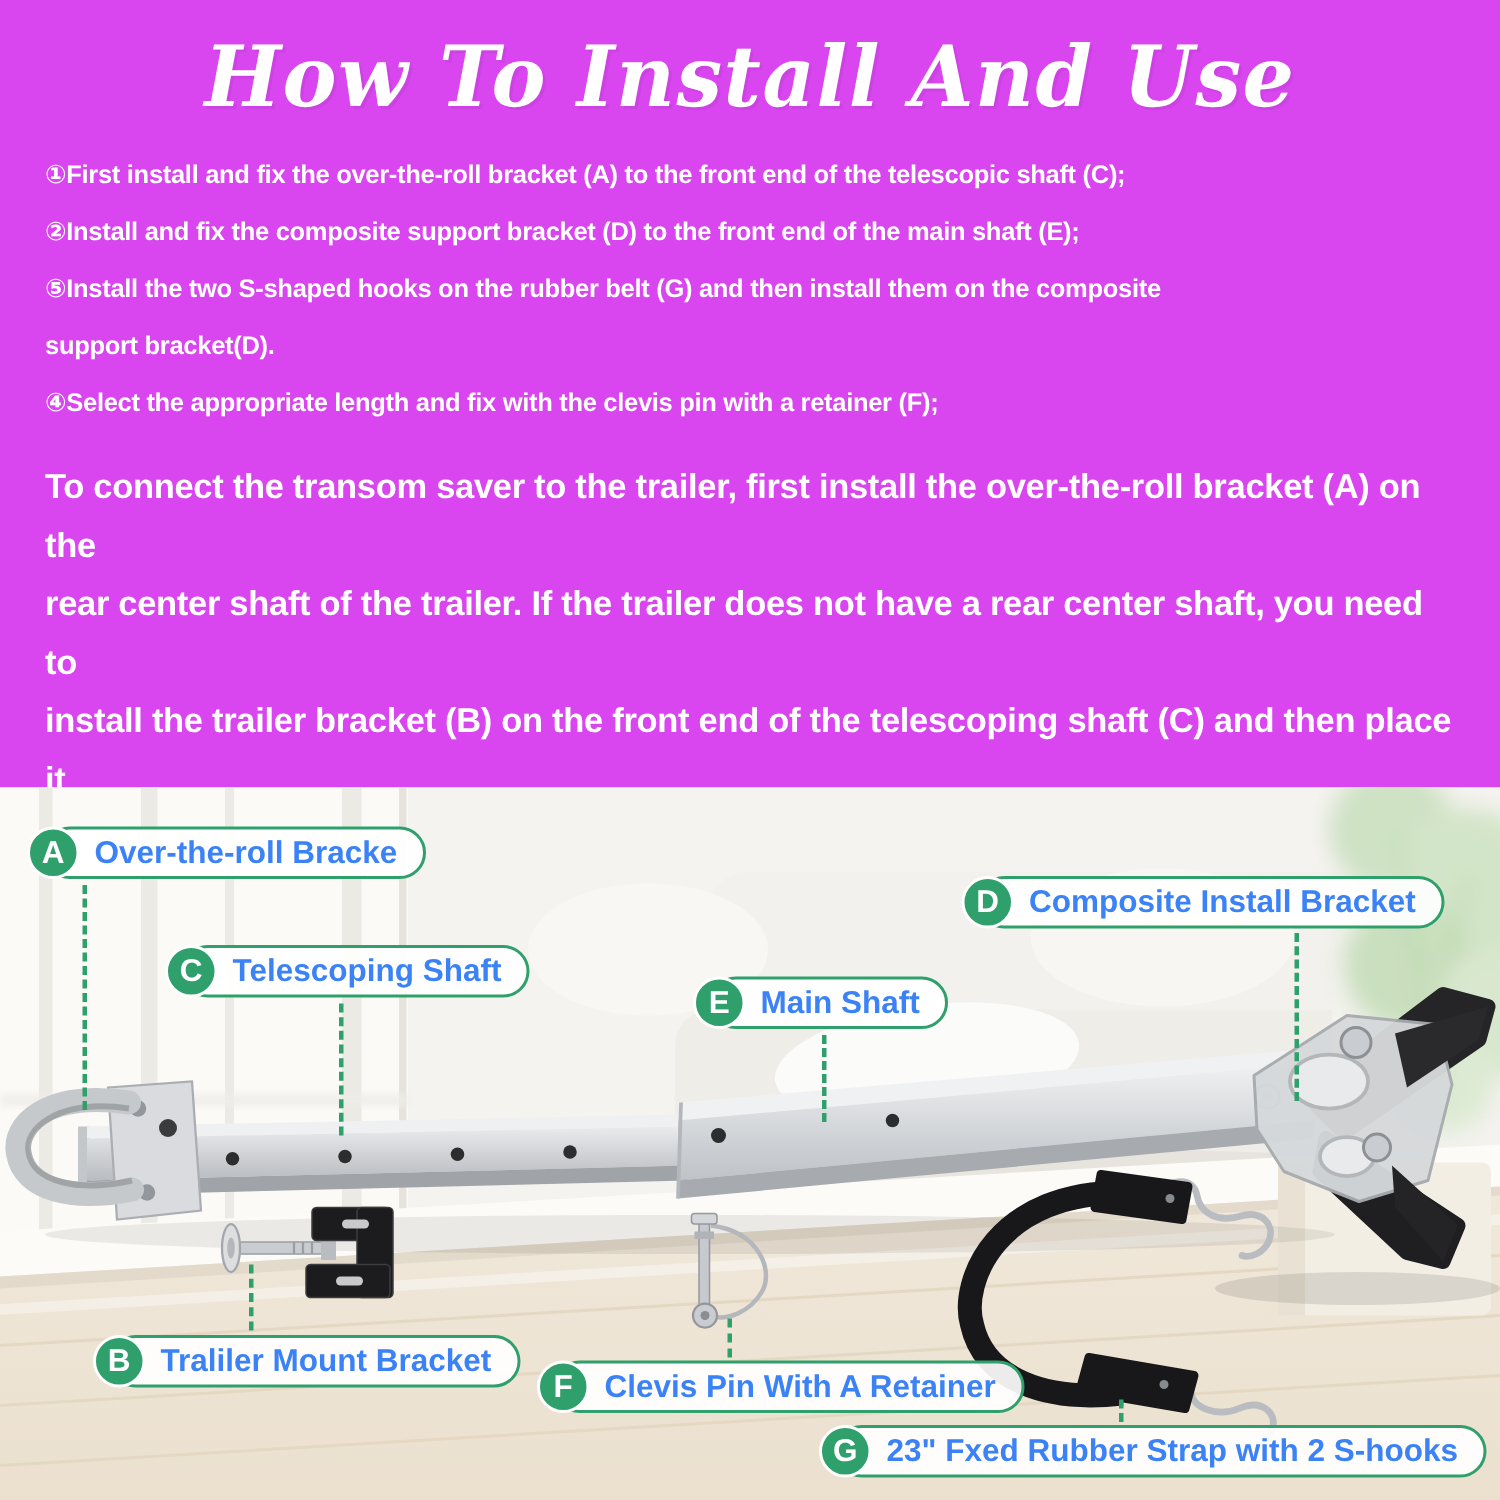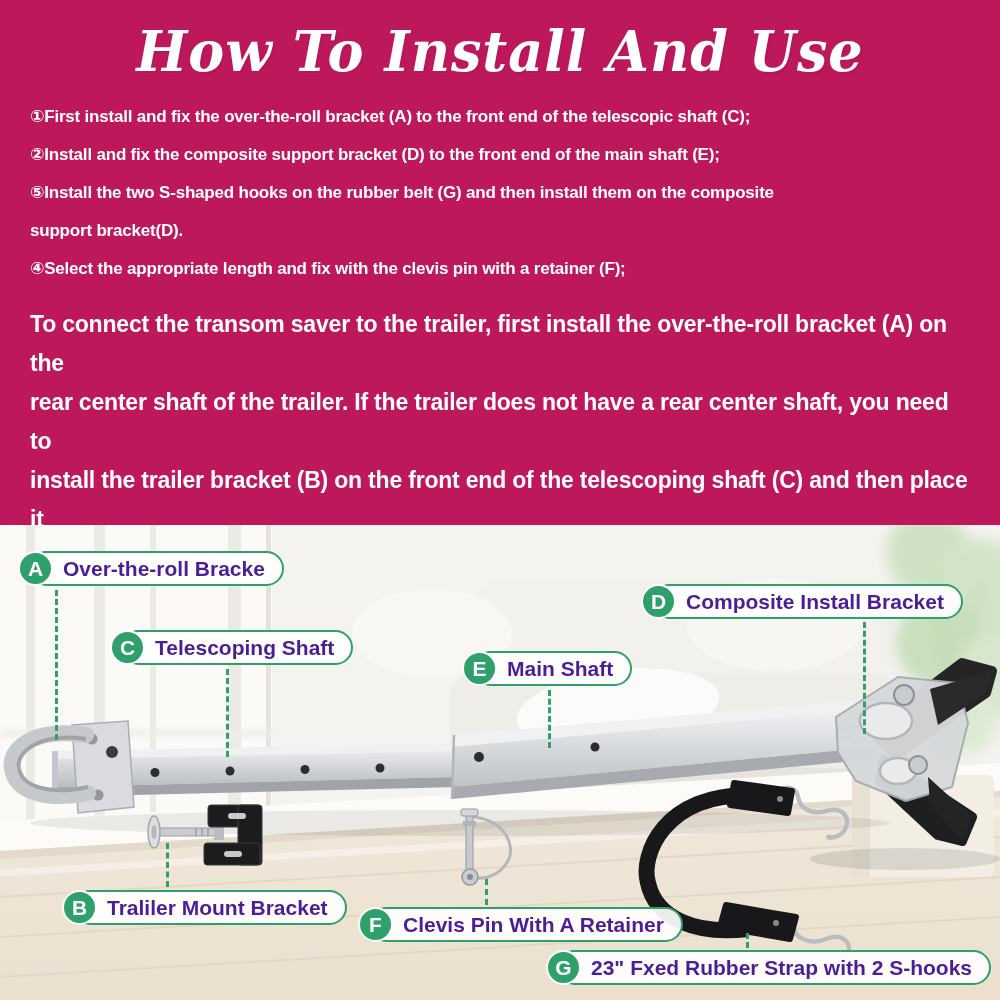--- a/index.html
+++ b/index.html
@@ -1,21 +1,21 @@
 <!DOCTYPE html>
 <html><head>
 <meta charset="utf-8">
 <style>
   html,body{margin:0;padding:0;}
   body{
     width:1000px;height:1000px;position:relative;overflow:hidden;
     font-family:"Liberation Sans","DejaVu Sans",sans-serif;background:#fff;
   }
   
-  .hero{position:absolute;left:0;top:0;width:1000px;height:525px;background:#be185d;}
+  .hero{position:absolute;left:0;top:0;width:1000px;height:525px;background:#d946ef;}
   .title{
     text-align:center;color:#ffffff;margin-top:14px;
     font-family:"DejaVu Serif","Liberation Serif",serif;
     font-style:italic;font-weight:bold;font-size:54px;line-height:74px;
     letter-spacing:1px;text-shadow:2px 2px 0 rgba(0,0,0,0.05);
     transform:scaleY(1.04);
   }
   .steps{margin:10px 28px 0 30px;}
   .step{
     color:#fff;font-size:17px;font-weight:bold;line-height:38px;
@@ -31,21 +31,21 @@
   
   .part-label{position:absolute;display:flex;align-items:center;height:35px;z-index:5;}
   .badge{
     width:35px;height:35px;border-radius:50%;background:#2FA06B;
     border:2px solid #ffffff;box-sizing:border-box;color:#fff;font-weight:bold;
     font-size:21px;display:flex;align-items:center;justify-content:center;z-index:2;
   }
   .pill{
     margin-left:-24px;padding:0 17px 12px 32px;height:35px;line-height:32px;
     box-sizing:border-box;border:2px solid #2FA06B;border-radius:18px;
-    background:rgba(255,255,255,0.92);color:#4c1d95;font-size:21px;
+    background:rgba(255,255,255,0.92);color:#3b82f6;font-size:21px;
     font-weight:bold;white-space:nowrap;
   }
   .connector{position:absolute;width:0;border-left:3px dashed #2FA06B;z-index:4;}
   .lbl-a{left:18px;top:551px;}   .con-a{left:55px;top:590px;height:150px;}
   .lbl-c{left:110px;top:630px;}  .con-c{left:226px;top:669px;height:88px;}
   .lbl-e{left:462px;top:651px;}  .con-e{left:548px;top:690px;height:58px;}
   .lbl-d{left:641px;top:584px;}  .con-d{left:863px;top:622px;height:112px;}
   .lbl-b{left:62px;top:890px;}   .con-b{left:166px;top:843px;height:44px;}
   .lbl-f{left:358px;top:907px;}  .con-f{left:485px;top:879px;height:26px;}
   .lbl-g{left:546px;top:950px;}  .con-g{left:746px;top:933px;height:15px;}

